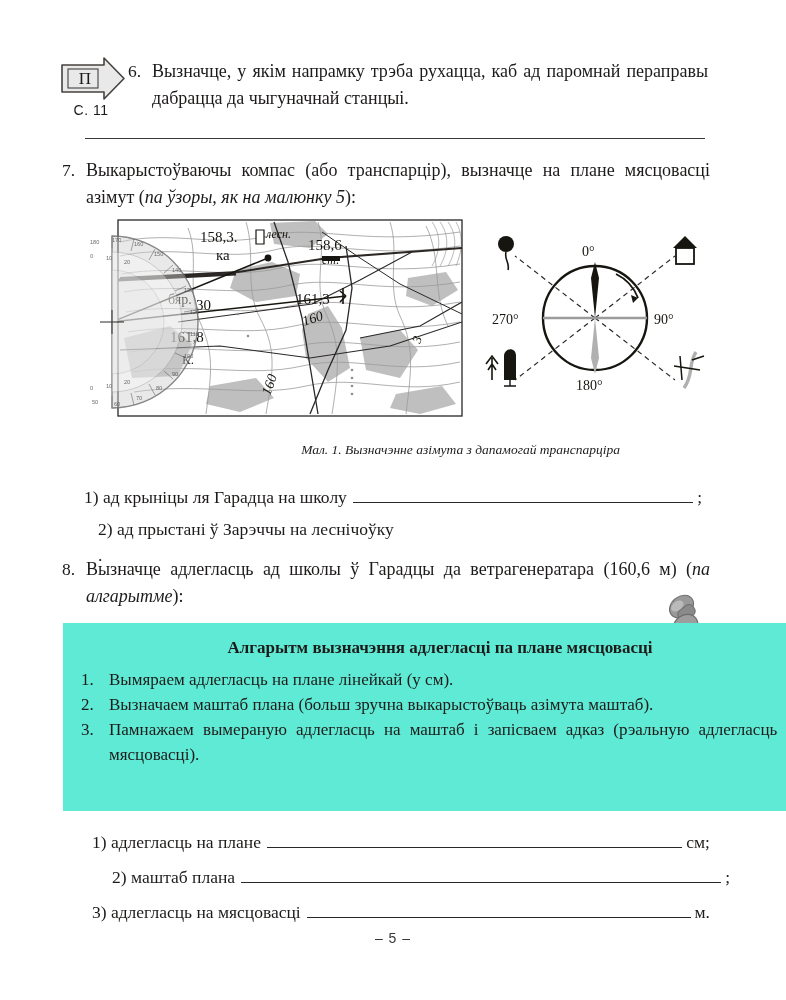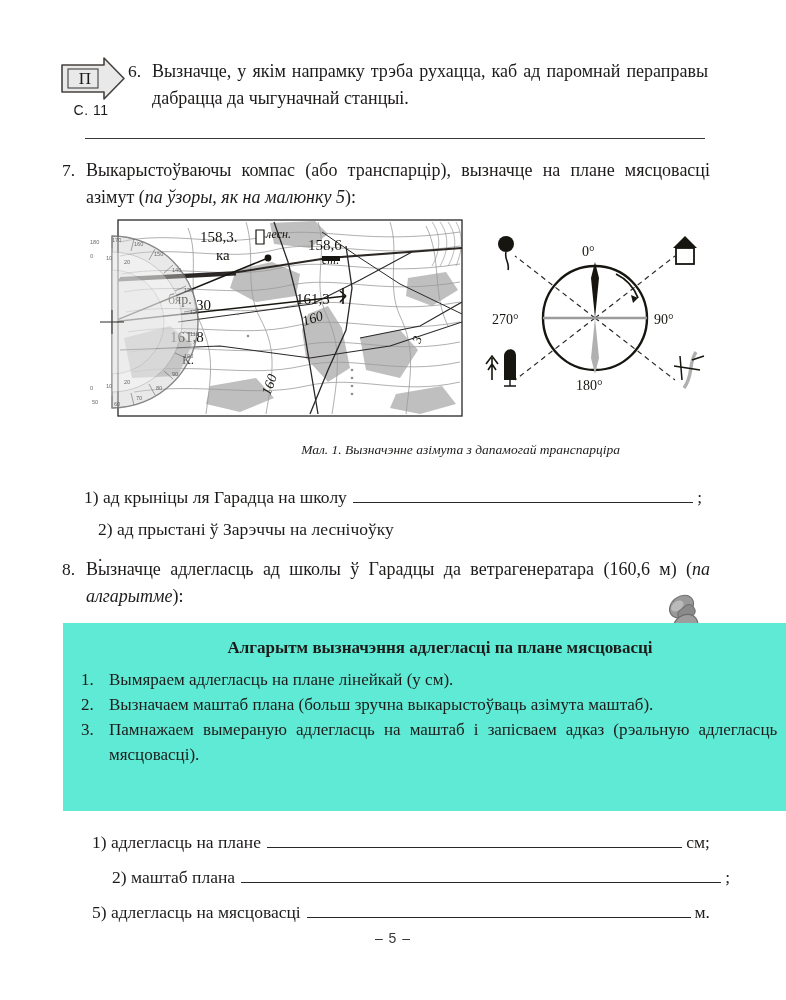--- a/index.html
+++ b/index.html
@@ -428,20 +428,20 @@
     <span class="lbl">1) адлегласць на плане</span>
     <span class="fill"></span>
     <span class="tail">см;</span>
   </div>
   <div class="ansline" style="left:92px;top:867px;width:618px;margin-left:20px;">
     <span class="lbl">2) маштаб плана</span>
     <span class="fill"></span>
     <span class="tail">;</span>
   </div>
   <div class="ansline" style="left:92px;top:902px;width:618px;">
-    <span class="lbl">5) адлегласць на мясцовасці</span>
+    <span class="lbl">3) адлегласць на мясцовасці</span>
     <span class="fill"></span>
     <span class="tail">м.</span>
   </div>
 
   <div class="pageno">– 5 –</div>
 
 </div>
 
 </body></html>

